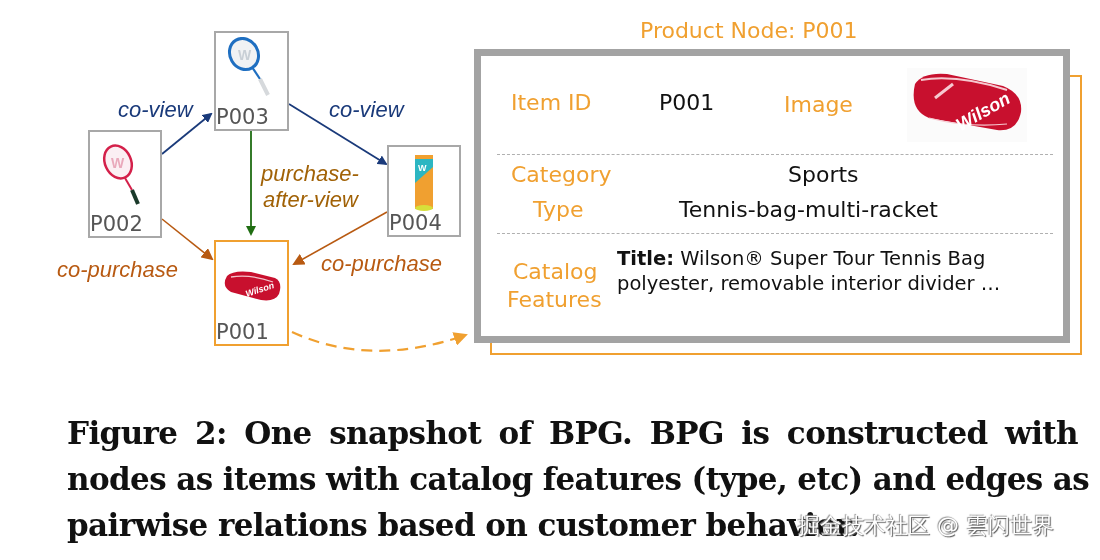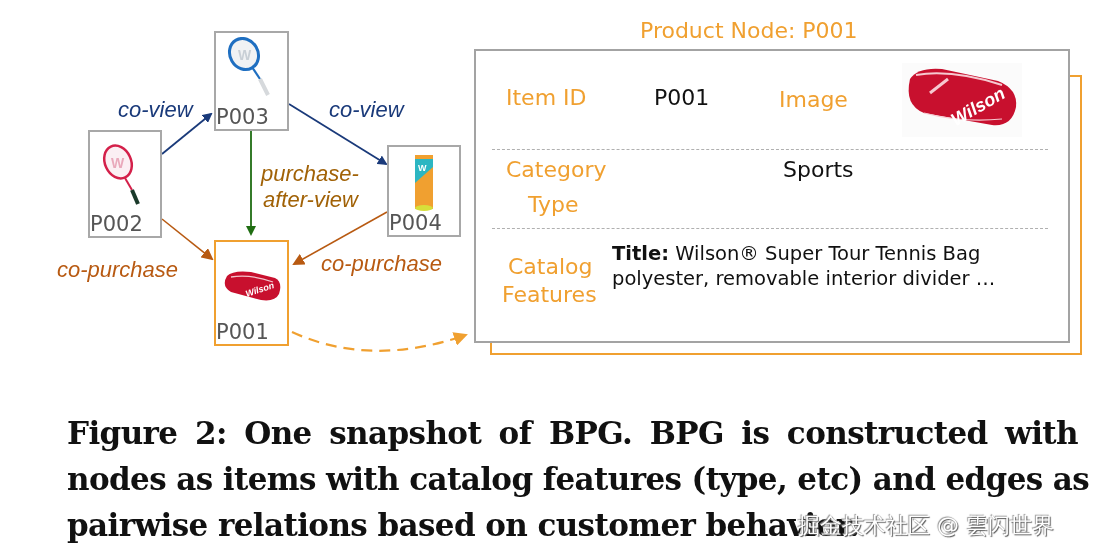--- a/index.html
+++ b/index.html
@@ -79,21 +79,21 @@
       border: 2px solid #f0a030;
       box-sizing: border-box;
       background: #fff;
     }
     .card-front {
       position: absolute;
       left: 474px;
       top: 49px;
       width: 596px;
       height: 294px;
-      border: 2px solid #a3a3a3;
+      border: 7px solid #a3a3a3;
       box-sizing: border-box;
       background: #fff;
     }
     .orange-label {
       position: absolute;
       font-family: "DejaVu Sans", sans-serif;
       font-size: 22px;
       color: #f0a030;
       white-space: nowrap;
       text-align: center;
@@ -255,20 +255,21 @@
         <path d="M14,12 Q50,6 100,22" stroke="#f6c9d0" stroke-width="2" fill="none"></path>
         <path d="M22,50 Q60,60 100,56" stroke="#f6c9d0" stroke-width="1.2" fill="none"></path>
         <line x1="28" y1="30" x2="46" y2="16" stroke="#f6c9d0" stroke-width="3"></line>
         <text x="44" y="52" font-family="Liberation Sans, sans-serif" font-size="18" font-weight="bold" font-style="italic" fill="#ffffff" transform="rotate(-30 70 40)">Wilson</text>
       </svg>
     </div>
     <div class="dash-divider" style="top:98px;"></div>
     <div class="orange-label" style="left:30px;top:106px;">Category</div>
     <div class="black-val" style="left:307px;top:106px;">Sports</div>
     <div class="orange-label" style="left:52px;top:141px;">Type</div>
+    <div class="black-val" style="left:198px;top:141px;">Tennis-bag-multi-racket</div>
     <div class="dash-divider" style="top:177px;"></div>
     <div class="orange-label" style="left:32px;top:203px;">Catalog</div>
     <div class="orange-label" style="left:26px;top:231px;text-align:center;">Features</div>
     <div class="feat-text">
       <div><b>Title:</b> <span>Wilson® Super Tour Tennis Bag</span></div>
       <div>polyester, removable interior divider …</div>
     </div>
   </div>
 </div>
 

